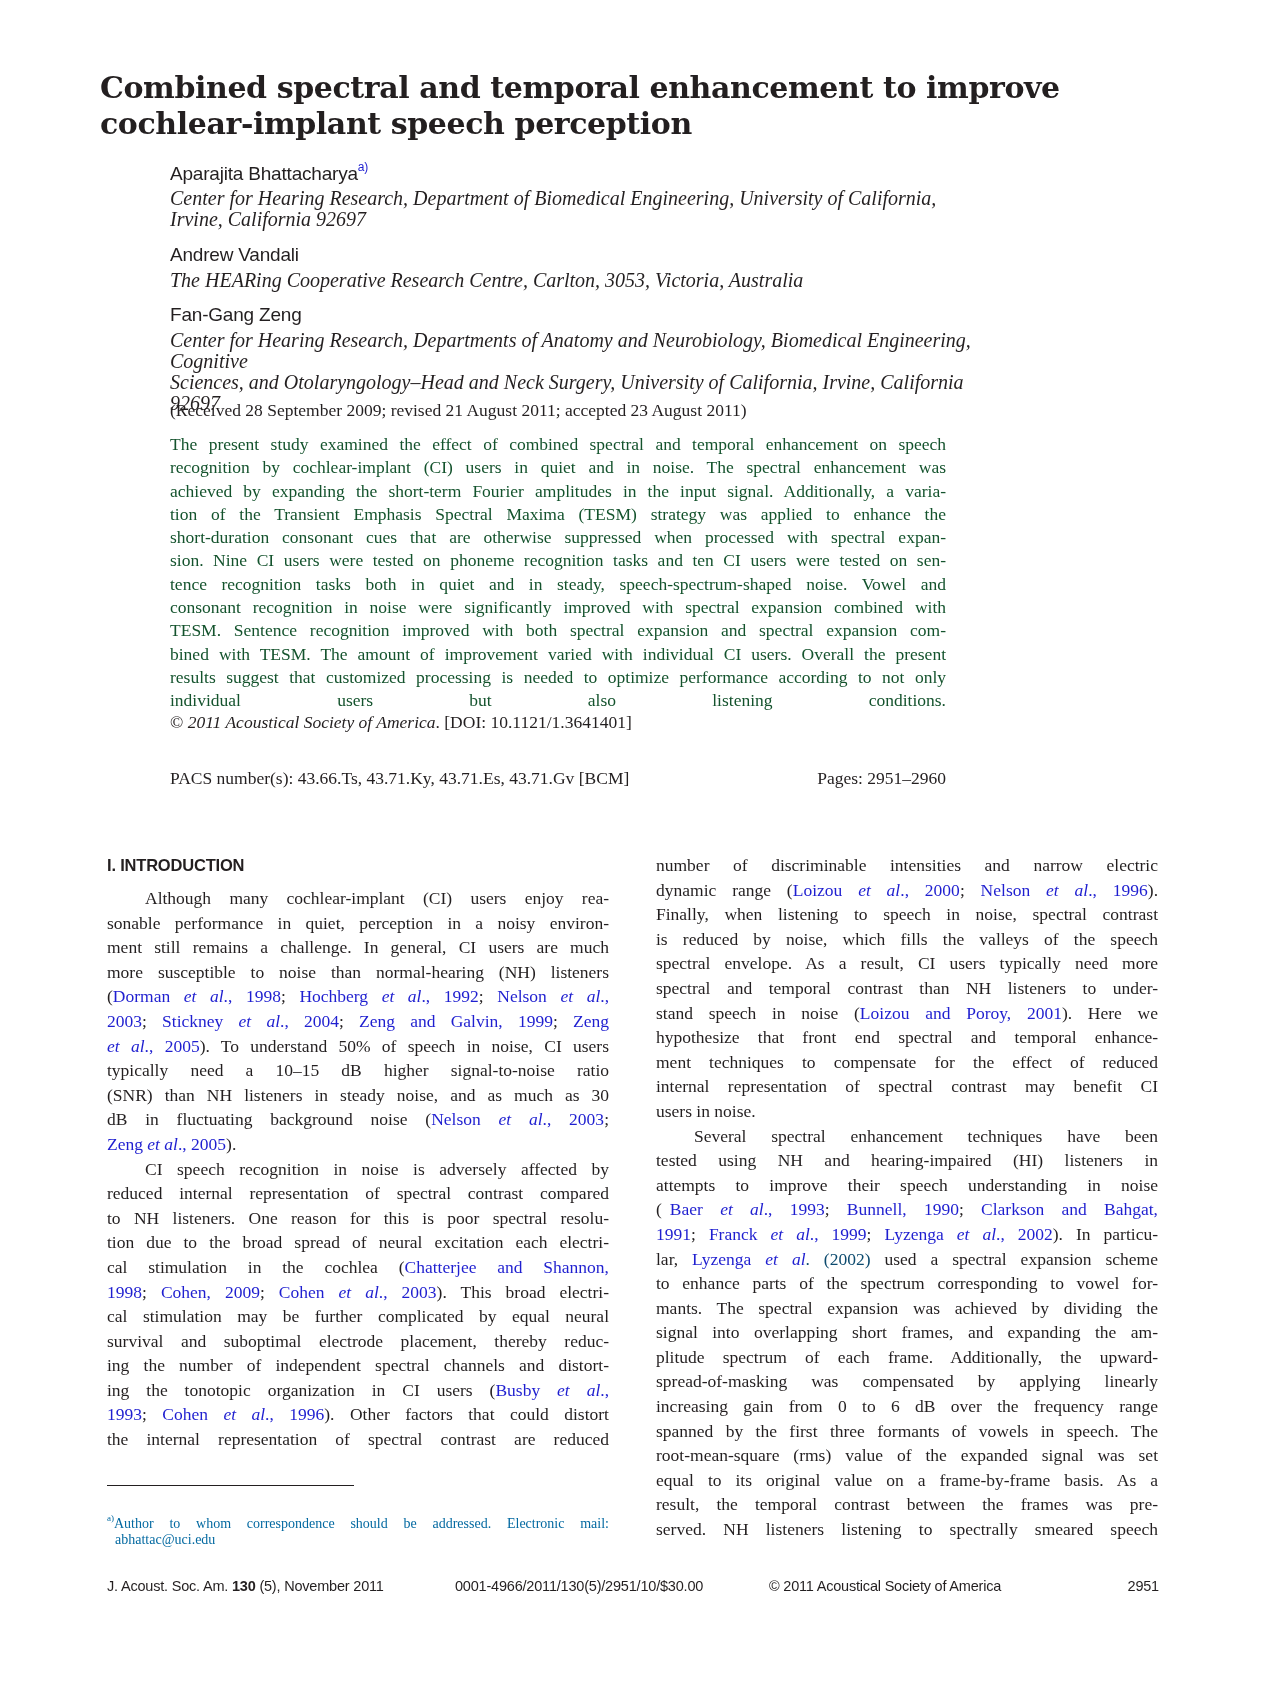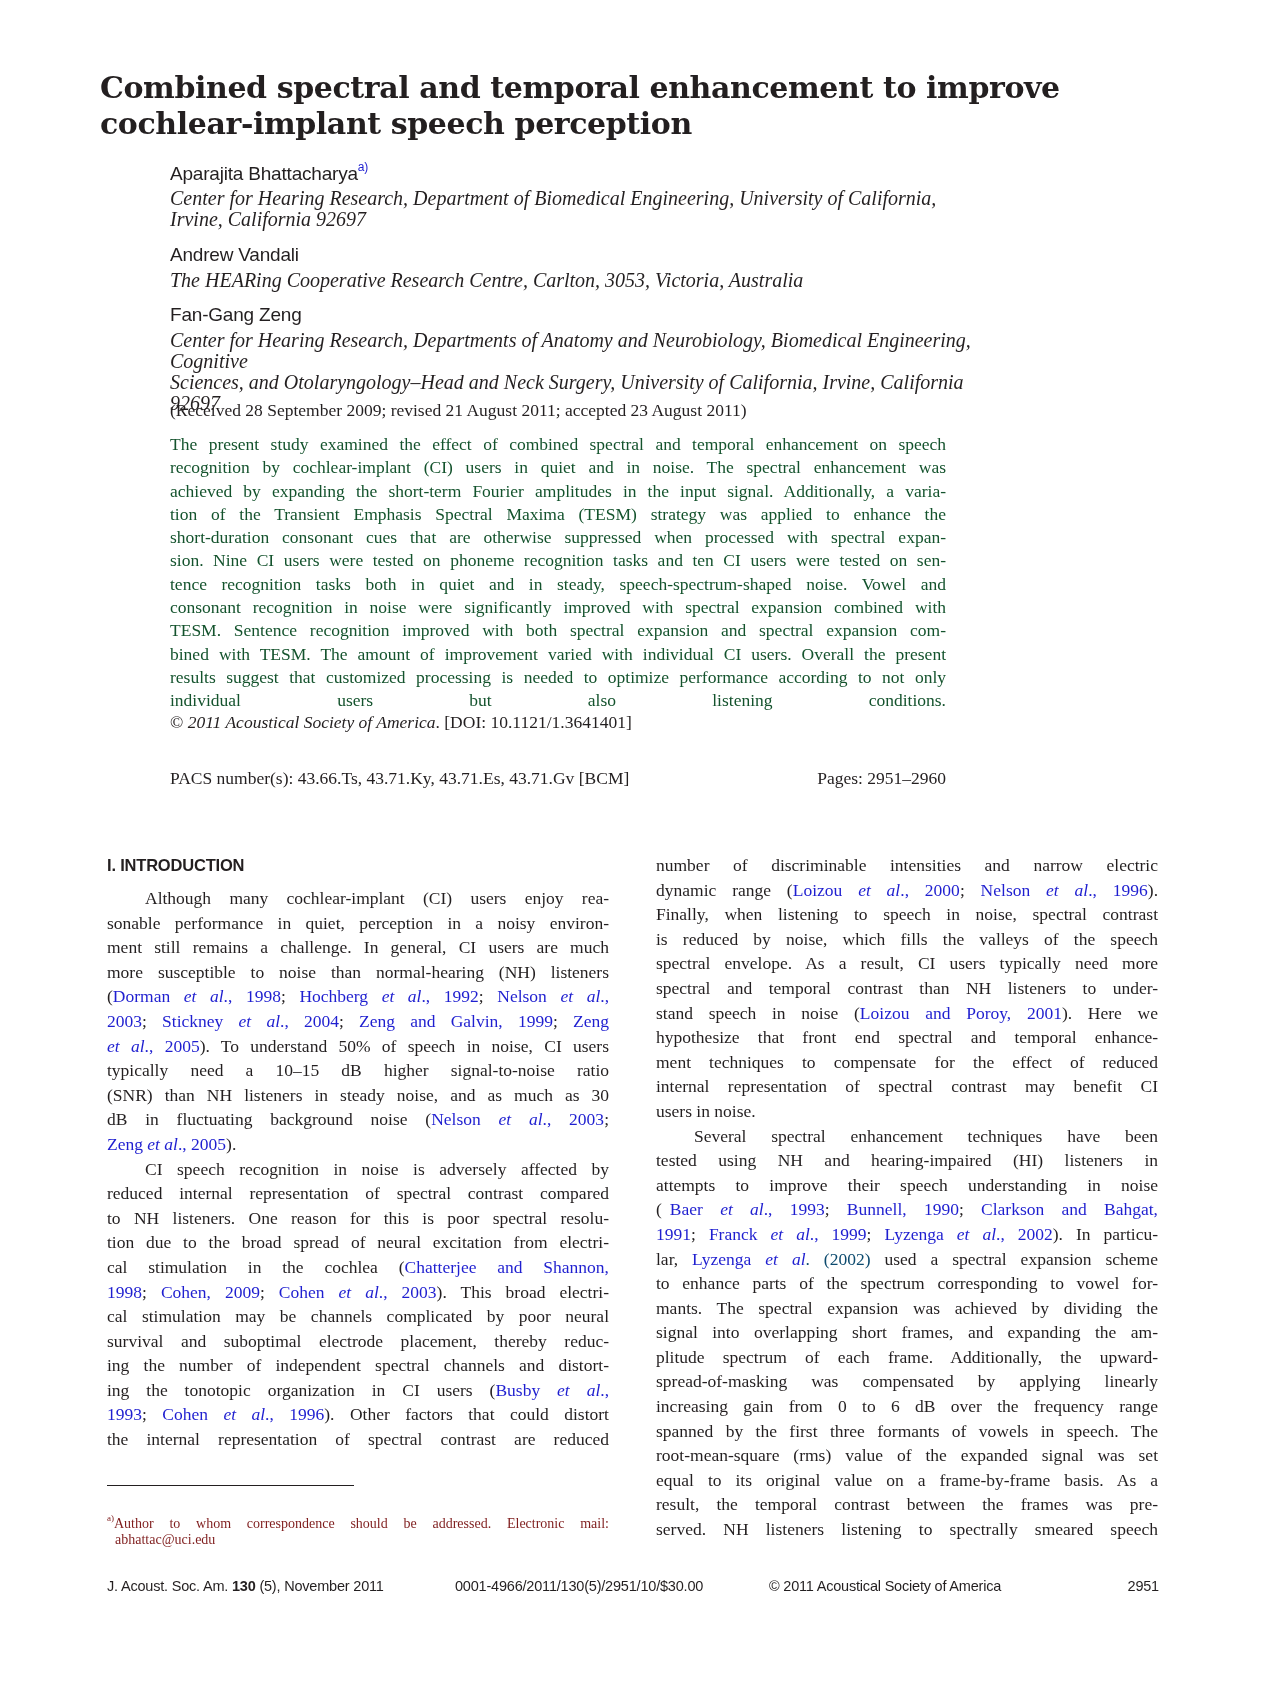--- a/index.html
+++ b/index.html
@@ -27,21 +27,21 @@
 
   .col { position: absolute; font-family: "Liberation Serif", serif; font-size: 17.5px; line-height: 24.6px; color: #231f20; }
   #col-left { left: 107px; top: 886px; width: 502px; }
   #col-right { left: 656px; top: 853px; width: 502px; }
   .col .line { height: 24.6px; }
   .indent { padding-left: 38px; box-sizing: border-box; }
   .cite { color: #1f1fd0; }
   .cite i, i { font-style: italic; }
 
   #footnote-rule { position: absolute; left: 107px; top: 1485px; width: 247px; height: 0; border-top: 1.2px solid #231f20; }
-  #footnote { position: absolute; left: 107px; top: 1510px; width: 502px; font-family: "Liberation Serif", serif; font-size: 14px; line-height: 19.5px; color: #7f1d1d; }
+  #footnote { position: absolute; left: 107px; top: 1510px; width: 502px; font-family: "Liberation Serif", serif; font-size: 14px; line-height: 19.5px; color: #0369a1; }
   #footnote sup { font-size: 9px; position: relative; top: -1px; }
 
   #footer { position: absolute; top: 1578px; left: 107px; width: 1052px; font-family: "Liberation Sans", sans-serif; font-size: 14.5px; color: #231f20; letter-spacing: -0.2px; }
   #footer span { position: absolute; top: 0; white-space: nowrap; }
   #footer b { font-weight: bold; }
 </style>
 </head>
 <body>
 
 <div id="title">
@@ -98,24 +98,24 @@
     <div class="line"><span class="fill">(<span class="cite" style="color: rgb(31, 31, 208);">Dorman </span><i class="cite" style="color: rgb(31, 31, 208);">et al</i><span class="cite" style="color: rgb(31, 31, 208);">., 1998</span>; <span class="cite" style="color: rgb(31, 31, 208);">Hochberg </span><i class="cite" style="color: rgb(31, 31, 208);">et al</i><span class="cite" style="color: rgb(31, 31, 208);">., 1992</span>; <span class="cite" style="color: rgb(31, 31, 208);">Nelson </span><i class="cite" style="color: rgb(31, 31, 208);">et al</i><span class="cite" style="color: rgb(31, 31, 208);">.,</span></span></div>
     <div class="line"><span class="fill"><span class="cite" style="color: rgb(31, 31, 208);">2003</span>; <span class="cite" style="color: rgb(31, 31, 208);">Stickney </span><i class="cite" style="color: rgb(31, 31, 208);">et al</i><span class="cite" style="color: rgb(31, 31, 208);">., 2004</span>; <span class="cite" style="color: rgb(31, 31, 208);">Zeng and Galvin, 1999</span>; <span class="cite" style="color: rgb(31, 31, 208);">Zeng</span></span></div>
     <div class="line"><span class="fill"><i class="cite" style="color: rgb(31, 31, 208);">et al</i><span class="cite" style="color: rgb(31, 31, 208);">., 2005</span>). To understand 50% of speech in noise, CI users</span></div>
     <div class="line"><span class="fill">typically need a 10–15 dB higher signal-to-noise ratio</span></div>
     <div class="line"><span class="fill">(SNR) than NH listeners in steady noise, and as much as 30</span></div>
     <div class="line"><span class="fill">dB in fluctuating background noise (<span class="cite" style="color: rgb(31, 31, 208);">Nelson </span><i class="cite" style="color: rgb(31, 31, 208);">et al</i><span class="cite" style="color: rgb(31, 31, 208);">., 2003</span>;</span></div>
     <div class="line last"><span class="fill" style="text-align-last: left;"><span class="cite" style="color: rgb(31, 31, 208);">Zeng </span><i class="cite" style="color: rgb(31, 31, 208);">et al</i><span class="cite" style="color: rgb(31, 31, 208);">., 2005</span>).</span></div>
     <div class="line indent"><span class="fill">CI speech recognition in noise is adversely affected by</span></div>
     <div class="line"><span class="fill">reduced internal representation of spectral contrast compared</span></div>
     <div class="line"><span class="fill">to NH listeners. One reason for this is poor spectral resolu-</span></div>
-    <div class="line"><span class="fill">tion due to the broad spread of neural excitation from electri-</span></div>
+    <div class="line"><span class="fill">tion due to the broad spread of neural excitation each electri-</span></div>
     <div class="line"><span class="fill">cal stimulation in the cochlea (<span class="cite" style="color: rgb(31, 31, 208);">Chatterjee and Shannon,</span></span></div>
     <div class="line"><span class="fill"><span class="cite" style="color: rgb(31, 31, 208);">1998</span>; <span class="cite" style="color: rgb(31, 31, 208);">Cohen, 2009</span>; <span class="cite" style="color: rgb(31, 31, 208);">Cohen </span><i class="cite" style="color: rgb(31, 31, 208);">et al</i><span class="cite" style="color: rgb(31, 31, 208);">., 2003</span>). This broad electri-</span></div>
-    <div class="line"><span class="fill">cal stimulation may be channels complicated by poor neural</span></div>
+    <div class="line"><span class="fill">cal stimulation may be further complicated by equal neural</span></div>
     <div class="line"><span class="fill">survival and suboptimal electrode placement, thereby reduc-</span></div>
     <div class="line"><span class="fill">ing the number of independent spectral channels and distort-</span></div>
     <div class="line"><span class="fill">ing the tonotopic organization in CI users (<span class="cite" style="color: rgb(31, 31, 208);">Busby </span><i class="cite" style="color: rgb(31, 31, 208);">et al</i><span class="cite" style="color: rgb(31, 31, 208);">.,</span></span></div>
     <div class="line"><span class="fill"><span class="cite" style="color: rgb(31, 31, 208);">1993</span>; <span class="cite" style="color: rgb(31, 31, 208);">Cohen </span><i class="cite" style="color: rgb(31, 31, 208);">et al</i><span class="cite" style="color: rgb(31, 31, 208);">., 1996</span>). Other factors that could distort</span></div>
     <div class="line"><span class="fill">the internal representation of spectral contrast are reduced</span></div>
   </div>
 <div id="col-right" class="col">
     <div class="line"><span class="fill">number of discriminable intensities and narrow electric</span></div>
     <div class="line"><span class="fill">dynamic range (<span class="cite" style="color: rgb(31, 31, 208);">Loizou </span><i class="cite" style="color: rgb(31, 31, 208);">et al</i><span class="cite" style="color: rgb(31, 31, 208);">., 2000</span>; <span class="cite" style="color: rgb(31, 31, 208);">Nelson </span><i class="cite" style="color: rgb(31, 31, 208);">et al</i><span class="cite" style="color: rgb(31, 31, 208);">., 1996</span>).</span></div>
     <div class="line"><span class="fill">Finally, when listening to speech in noise, spectral contrast</span></div>

